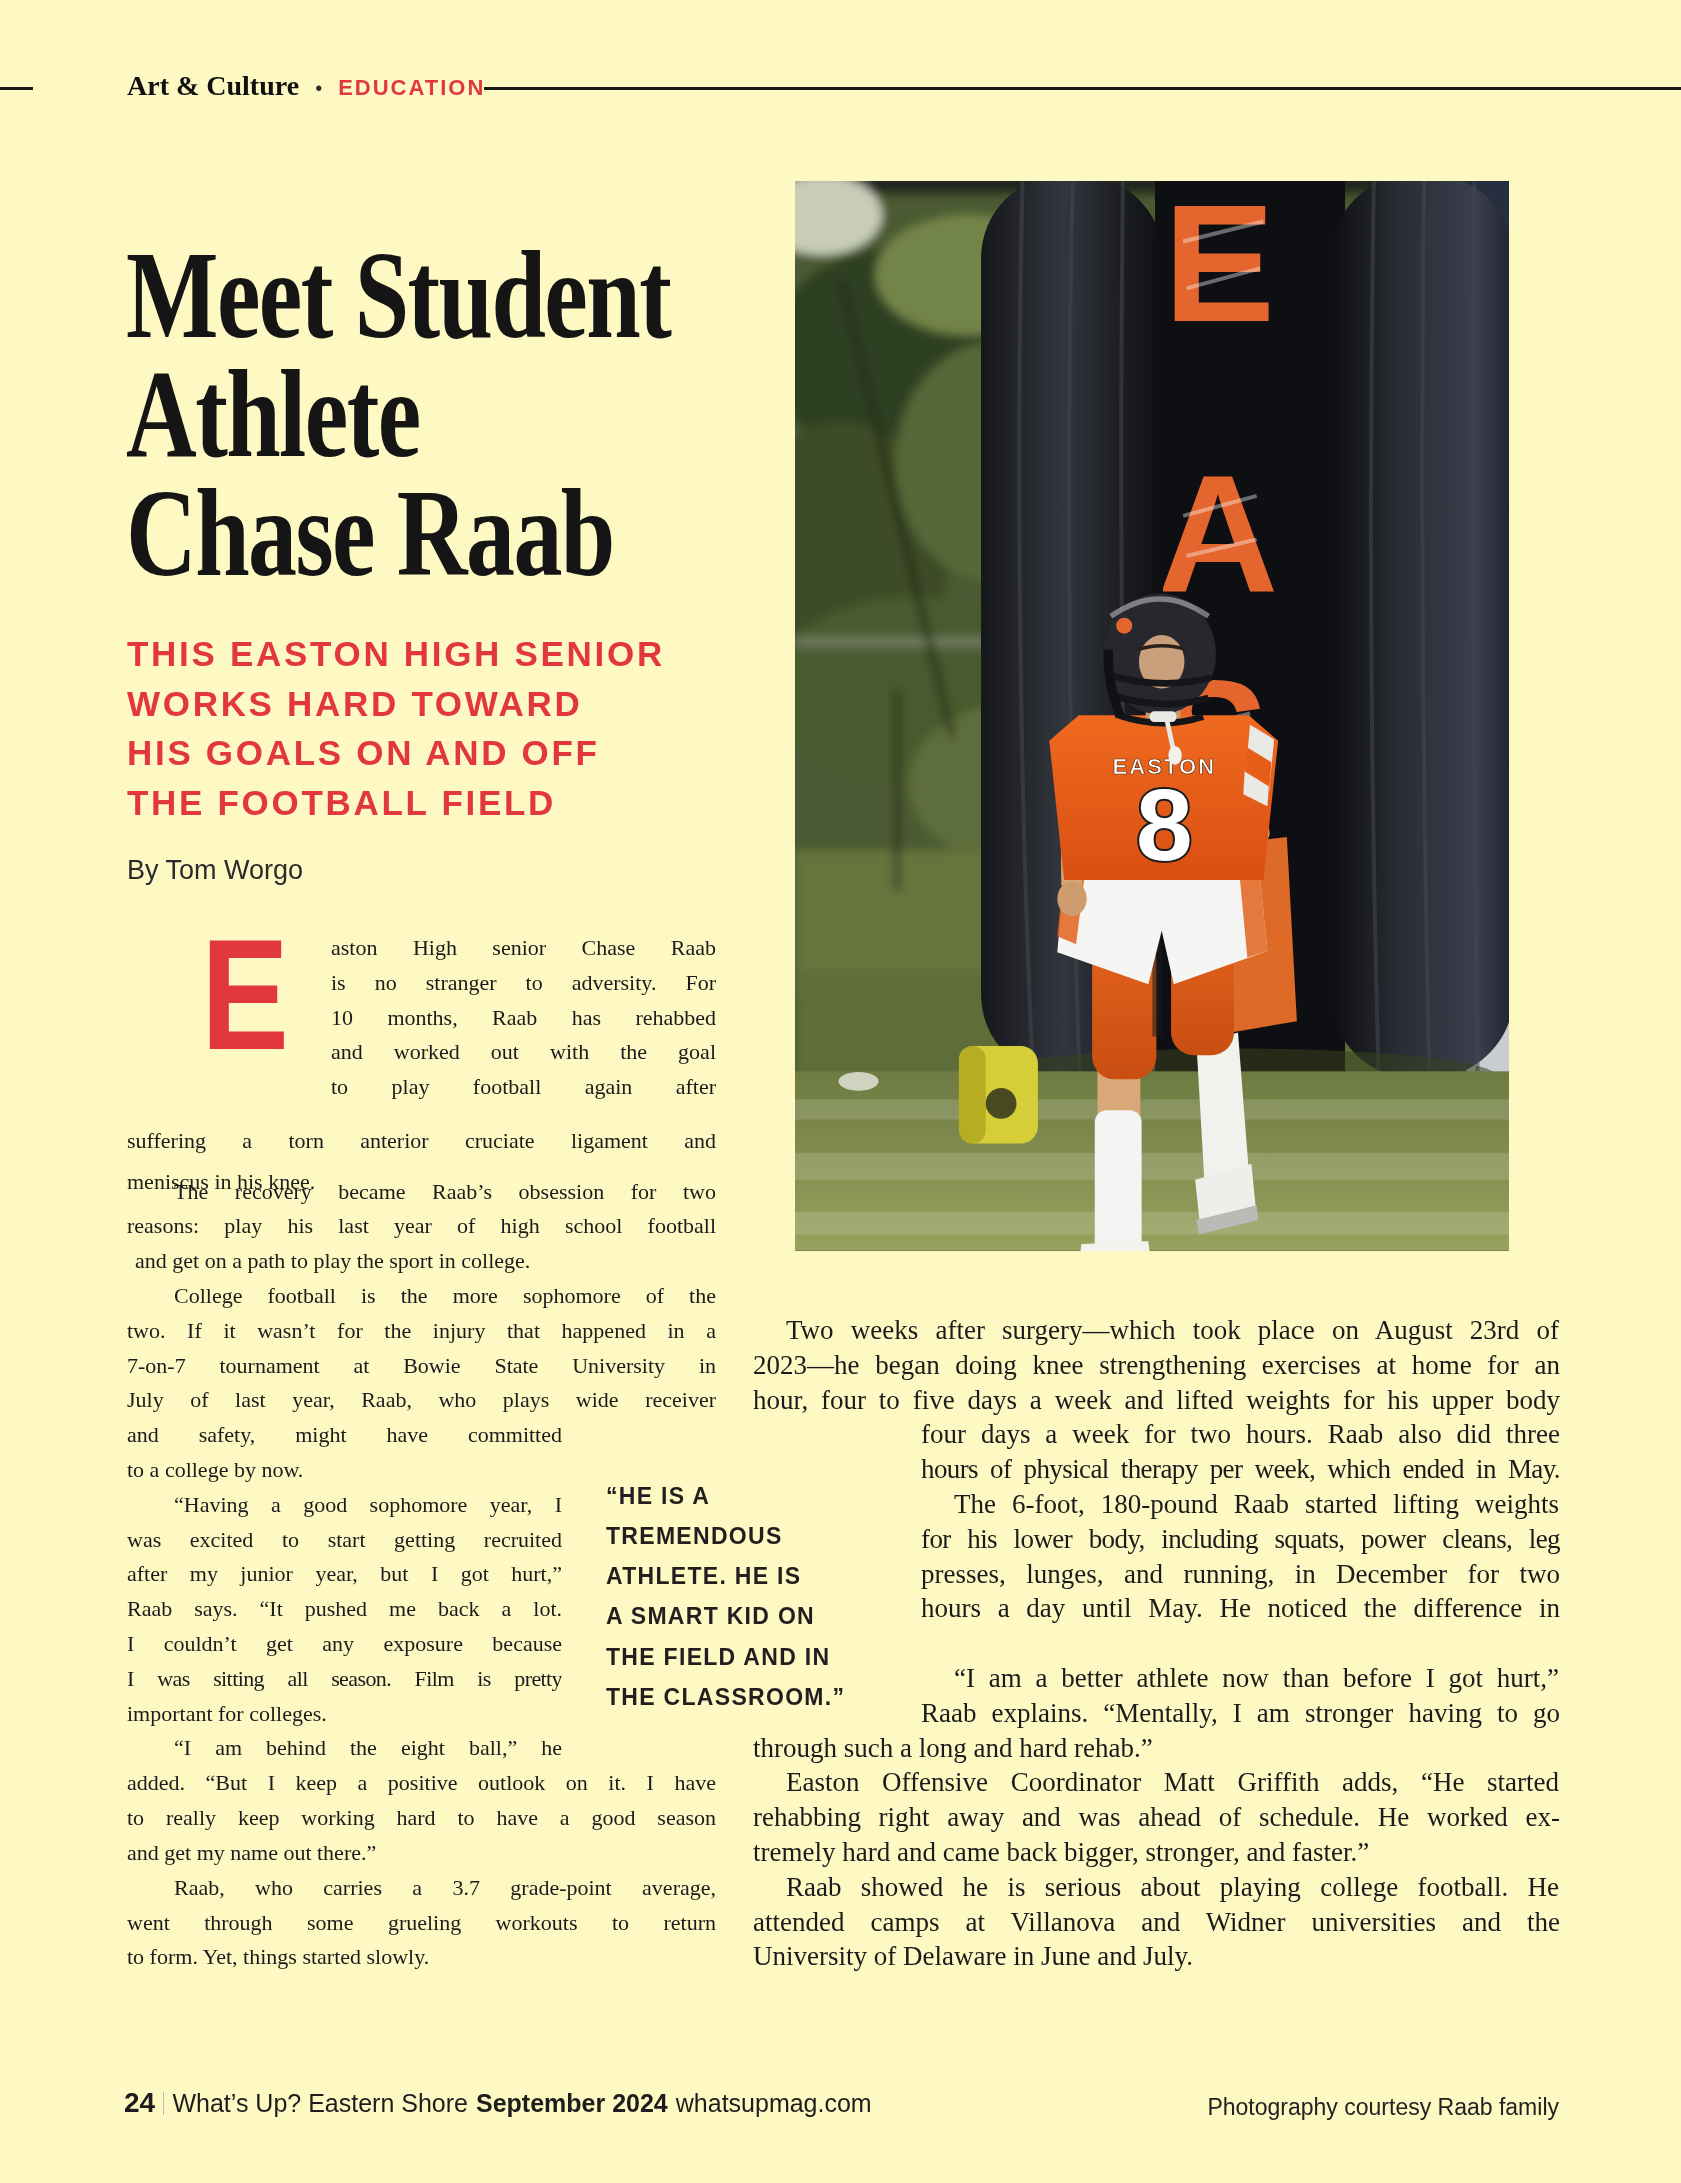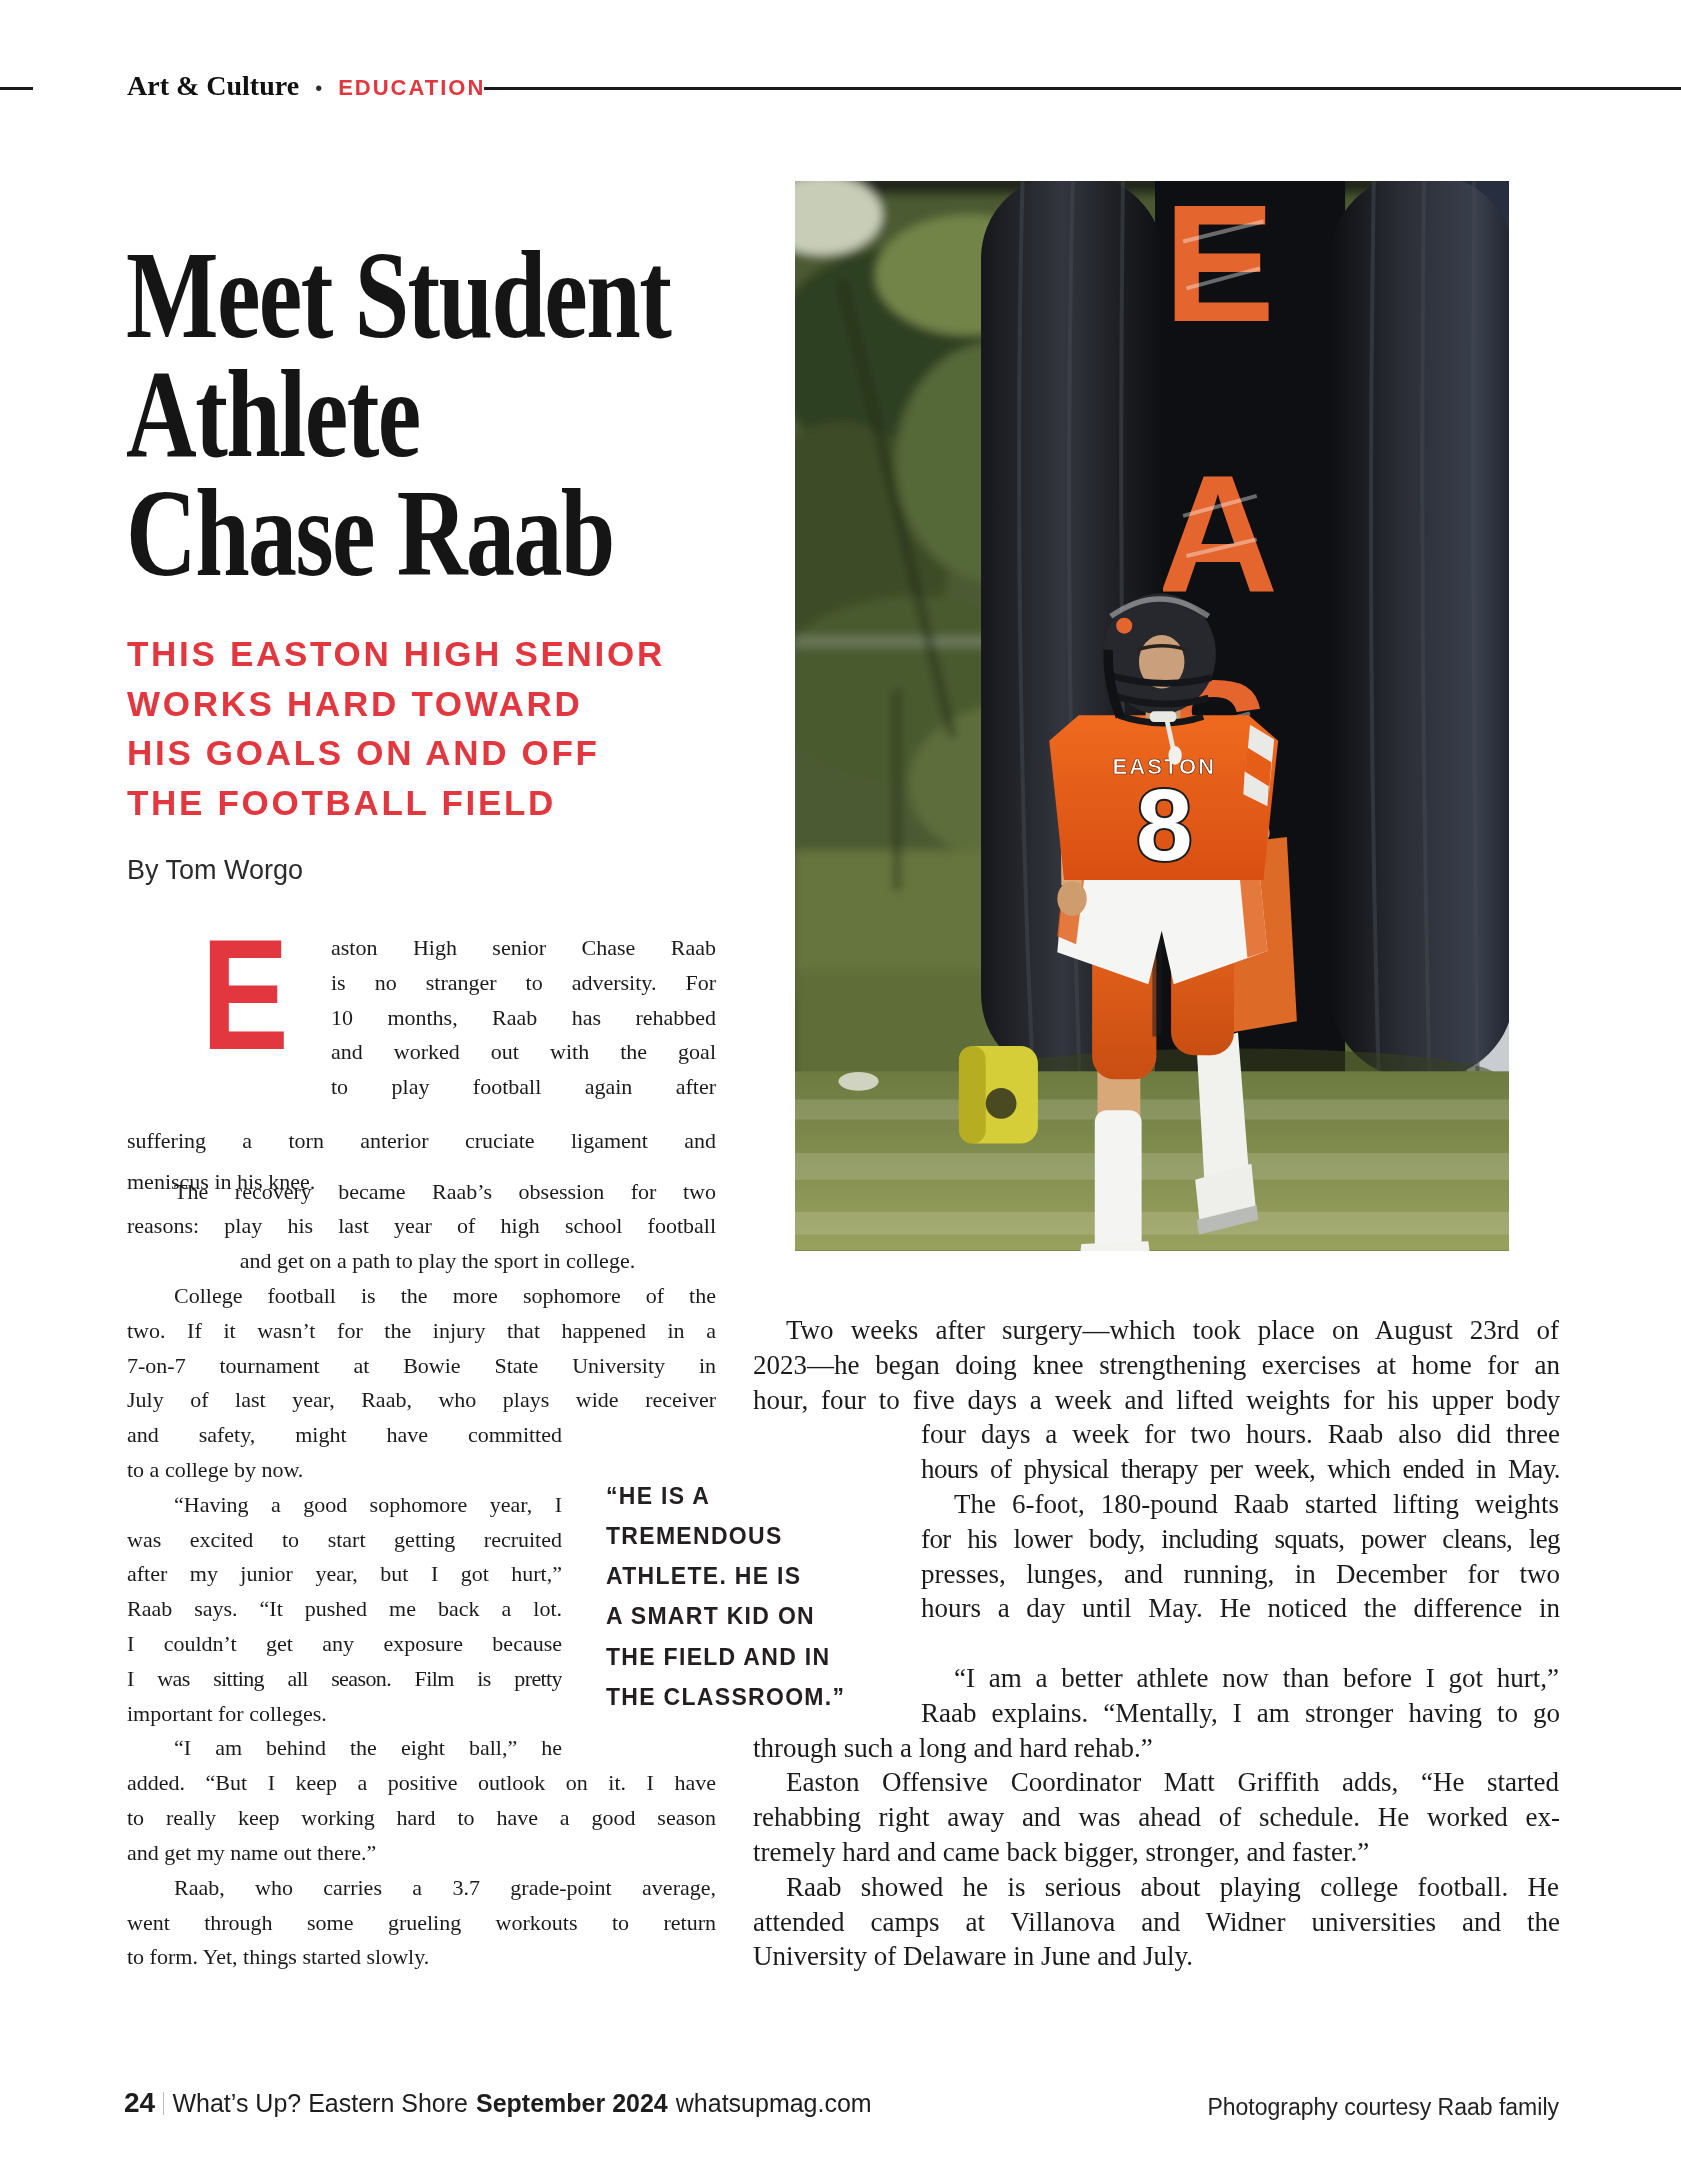--- a/index.html
+++ b/index.html
@@ -1,16 +1,16 @@
 <!DOCTYPE html>
 <html style="font-size:10.7px"><head>
 <meta charset="utf-8">
 <style>
   html,body{margin:0;padding:0;background:#e8e8e8;}
-  #page{position:relative;width:1681px;height:2183px;background:#ffffff;overflow:hidden;
+  #page{position:relative;width:1681px;height:2183px;background:#fef9c3;overflow:hidden;
         font-family:"Liberation Serif",serif;color:#1b1b1b;}
 
   
   .rule{position:absolute;height:2.7px;background:#1a1a1a;}
   #hdr-row{position:absolute;left:127px;top:70px;display:flex;align-items:baseline;gap:16px;}
   #hdr-section{font-family:"Liberation Serif",serif;font-weight:bold;font-size:28px;color:#111;}
   #hdr-dot{font-family:"Liberation Sans",sans-serif;font-size:20px;color:#2b2b2b;}
   #hdr-cat{font-family:"Liberation Sans",sans-serif;font-weight:bold;font-size:22px;letter-spacing:2px;}
 
   
@@ -90,21 +90,21 @@
   <div id="colL" class="col">
       <div class="ln just" style="top: 0px; left: 204px; width: 385px;">aston High senior Chase Raab</div>
       <div class="ln just" style="top: 35px; left: 204px; width: 385px;">is no stranger to adversity. For</div>
       <div class="ln just" style="top: 70px; left: 204px; width: 385px;">10 months, Raab has rehabbed</div>
       <div class="ln just" style="top: 104px; left: 204px; width: 385px;">and worked out with the goal</div>
       <div class="ln just" style="top: 139px; left: 204px; width: 385px;">to play football again after</div>
       <div class="ln just" style="top: 174px; left: 0px; width: 589px; margin-top: 19px;">suffering a torn anterior cruciate ligament and</div>
       <div class="ln" style="top: 209px; left: 0px; width: 589px; margin-top: 25px;">meniscus in his knee.</div>
       <div class="ln just" style="top: 244px; left: 47px; width: 542px;">The recovery became Raab’s obsession for two</div>
       <div class="ln just" style="top: 278px; left: 0px; width: 589px;">reasons: play his last year of high school football</div>
-      <div class="ln" style="top: 313px; left: 16px; width: 589px; text-align: center;">and get on a path to play the sport in college.</div>
+      <div class="ln" style="top: 313px; left: 8px; width: 589px;">and get on a path to play the sport in college.</div>
       <div class="ln just" style="top: 348px; left: 47px; width: 542px;">College football is the more sophomore of the</div>
       <div class="ln just" style="top: 383px; left: 0px; width: 589px;">two. If it wasn’t for the injury that happened in a</div>
       <div class="ln just" style="top: 418px; left: 0px; width: 589px;">7-on-7 tournament at Bowie State University in</div>
       <div class="ln just" style="top: 452px; left: 0px; width: 589px;">July of last year, Raab, who plays wide receiver</div>
       <div class="ln just" style="top: 487px; left: 0px; width: 435px;">and safety, might have committed</div>
       <div class="ln" style="top: 522px; left: 0px; width: 435px;">to a college by now.</div>
       <div class="ln just" style="top: 557px; left: 47px; width: 388px;">“Having a good sophomore year, I</div>
       <div class="ln just" style="top: 592px; left: 0px; width: 435px;">was excited to start getting recruited</div>
       <div class="ln just" style="top: 626px; left: 0px; width: 435px;">after my junior year, but I got hurt,”</div>
       <div class="ln just" style="top: 661px; left: 0px; width: 435px;">Raab says. “It pushed me back a lot.</div>

